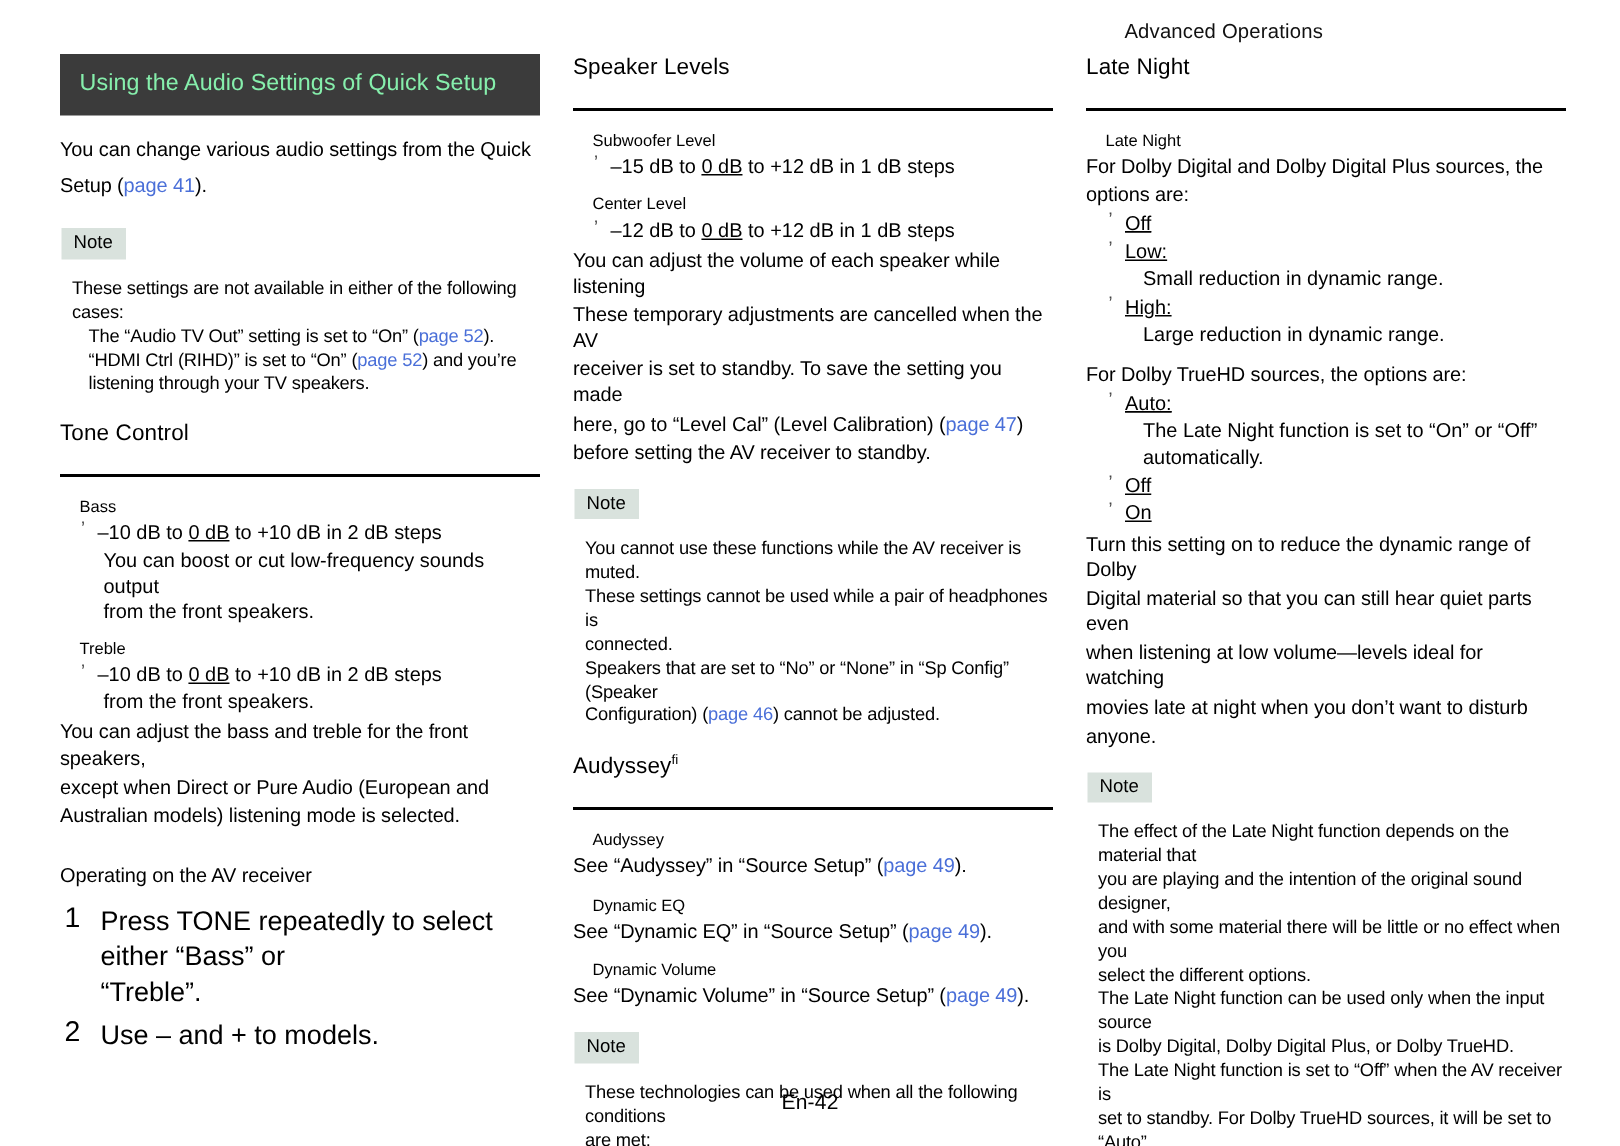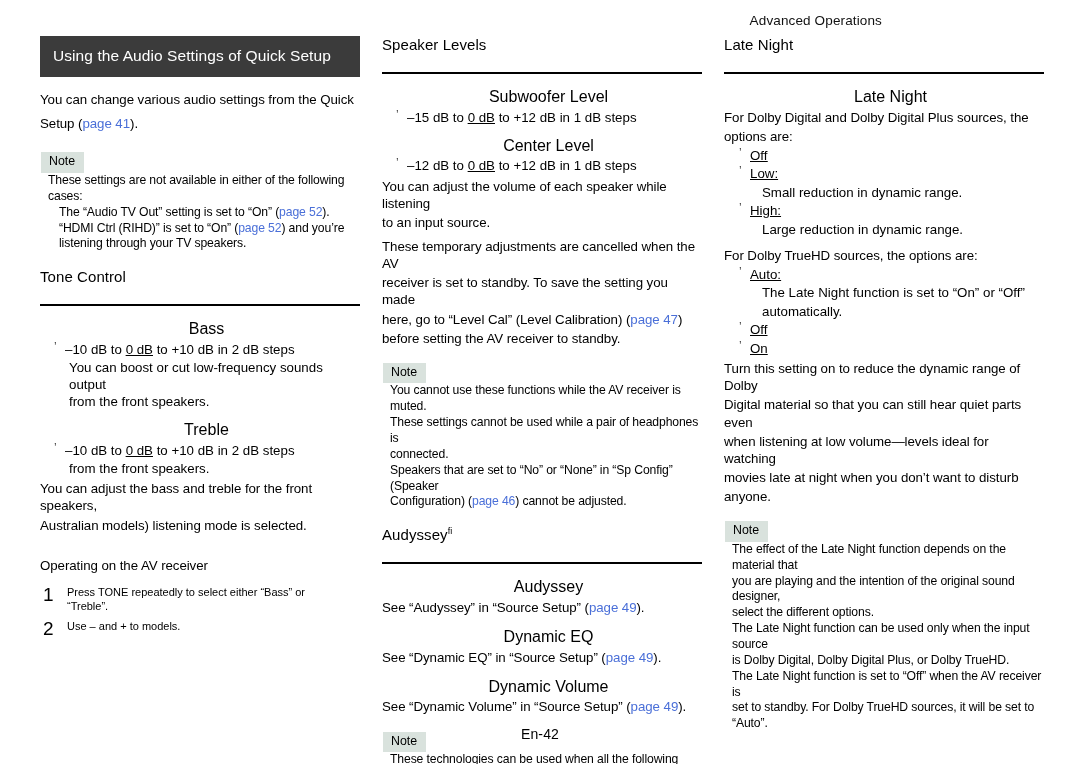--- a/index.html
+++ b/index.html
@@ -42,21 +42,21 @@
     gap: 22px;
   }
   .col {
     width: 320px;
     flex: 0 0 320px;
   }
 
   
   .title-bar {
     background: #3b3b3b;
-    color: #ffffff;
+    color: #86efac;
     font-size: 15.5px;
     line-height: 1.42;
     padding: 9px 12px 10px 13px;
     margin-bottom: 14px;
     letter-spacing: 0.005em;
   }
 
   
   .sec-head {
     font-size: 15px;
@@ -80,24 +80,23 @@
     line-height: 1.29;
     letter-spacing: -0.005em;
   }
   p.tight { margin-bottom: 2px; }
   p.gap { margin-bottom: 11px; }
 
   .link { color: #4a6fd8; margin-top: 36px; }
 
   
   .sub-label {
-    font-size: 16px;
+    font-size: 11px;
     line-height: 1.29;
     margin: 0 0 1px 13px;
-    text-align: center;
   }
   .sub-label.sp { margin-top: 10px; }
 
   
   .val-line {
     font-size: 13.3px;
     line-height: 1.29;
     margin: 0 0 1px 14px;
     position: relative;
     padding-left: 11px;
@@ -142,21 +141,21 @@
   }
 
   
   .note-badge {
     display: inline-block;
     background: #d9e2dd;
     color: #000;
     font-size: 12.4px;
     line-height: 1.1;
     padding: 3px 9px 4px 8px;
-    margin: 9px 0 0 1px;
+    margin: 9px 0 12px 1px;
   }
   .note-body {
     margin: 0 0 0 8px;
   }
   .note-body p {
     font-size: 12.2px;
     line-height: 1.3;
     margin: 0 0 0 0;
     letter-spacing: -0.01em;
   }
@@ -168,21 +167,21 @@
     margin: 0 0 6px 0;
   }
   .step-num {
     flex: 0 0 24px;
     font-size: 19px;
     line-height: 1.05;
     font-weight: 400;
     padding-left: 3px;
   }
   .step-txt {
-    font-size: 11px;
+    font-size: 18px;
     line-height: 1.29;
     flex: 1 1 auto;
   }
   .spacer-16 { height: 16px; }
 
   
   .folio {
     position: absolute;
     bottom: 22px;
     left: 0;
@@ -233,20 +232,21 @@
       <div class="desc-line">You can boost or cut low-frequency sounds output</div>
       <div class="desc-line">from the front speakers.</div>
 
       <div class="sub-label sp">Treble</div>
       <div class="val-line">
         <span>–10 dB to </span><span class="u">0 dB</span><span> to +10 dB in 2 dB steps</span>
       </div>
       <div class="desc-line">from the front speakers.</div>
 
       <p class="tight" style="margin-top:3px">You can adjust the bass and treble for the front speakers,</p>
+      <p class="tight">except when Direct or Pure Audio (European and</p>
       <p>Australian models) listening mode is selected.</p>
 
       <div class="spacer-16"></div>
 
       <p class="gap">Operating on the AV receiver</p>
 
       <div class="step">
         <div class="step-num">1</div>
         <div class="step-txt">
           <span>Press TONE repeatedly to select either “Bass” or</span><br>
@@ -269,21 +269,20 @@
       <div class="val-line">
         <span>–15 dB to </span><span class="u">0 dB</span><span> to +12 dB in 1 dB steps</span>
       </div>
 
       <div class="sub-label sp">Center Level</div>
       <div class="val-line">
         <span>–12 dB to </span><span class="u">0 dB</span><span> to +12 dB in 1 dB steps</span>
       </div>
 
       <p class="tight" style="margin-top:3px">You can adjust the volume of each speaker while listening</p>
-      <p>to an input source.</p>
       <p class="tight">These temporary adjustments are cancelled when the AV</p>
       <p class="tight">receiver is set to standby. To save the setting you made</p>
       <p class="tight">
         <span>here, go to “Level Cal” (Level Calibration) (</span><span class="link">page 47</span><span>)</span>
       </p>
       <p>before setting the AV receiver to standby.</p>
 
       <div class="note-badge">Note</div>
       <div class="note-body">
         <p>You cannot use these functions while the AV receiver is muted.</p>
@@ -364,20 +363,21 @@
       <p class="tight" style="margin-top:3px">Turn this setting on to reduce the dynamic range of Dolby</p>
       <p class="tight">Digital material so that you can still hear quiet parts even</p>
       <p class="tight">when listening at low volume—levels ideal for watching</p>
       <p class="tight">movies late at night when you don’t want to disturb</p>
       <p>anyone.</p>
 
       <div class="note-badge">Note</div>
       <div class="note-body">
         <p>The effect of the Late Night function depends on the material that</p>
         <p>you are playing and the intention of the original sound designer,</p>
+        <p>and with some material there will be little or no effect when you</p>
         <p>select the different options.</p>
         <p>The Late Night function can be used only when the input source</p>
         <p>is Dolby Digital, Dolby Digital Plus, or Dolby TrueHD.</p>
         <p>The Late Night function is set to “Off” when the AV receiver is</p>
         <p>set to standby. For Dolby TrueHD sources, it will be set to</p>
         <p>“Auto”.</p>
       </div>
 
     </div>
 

